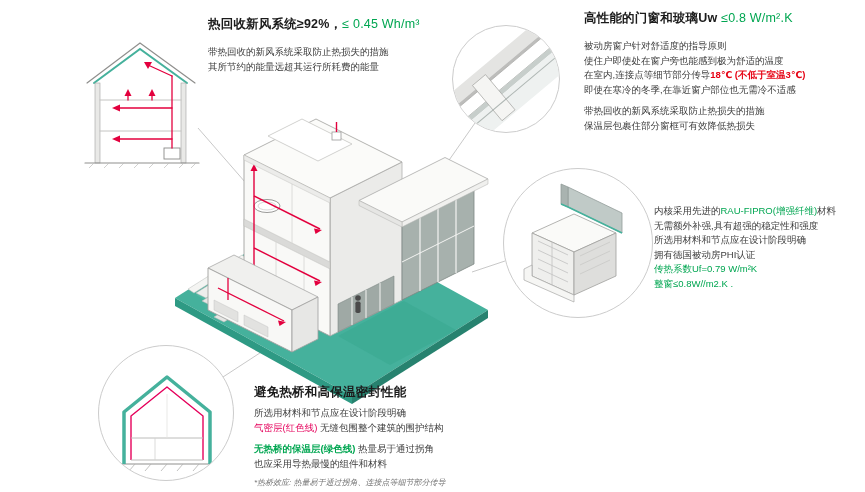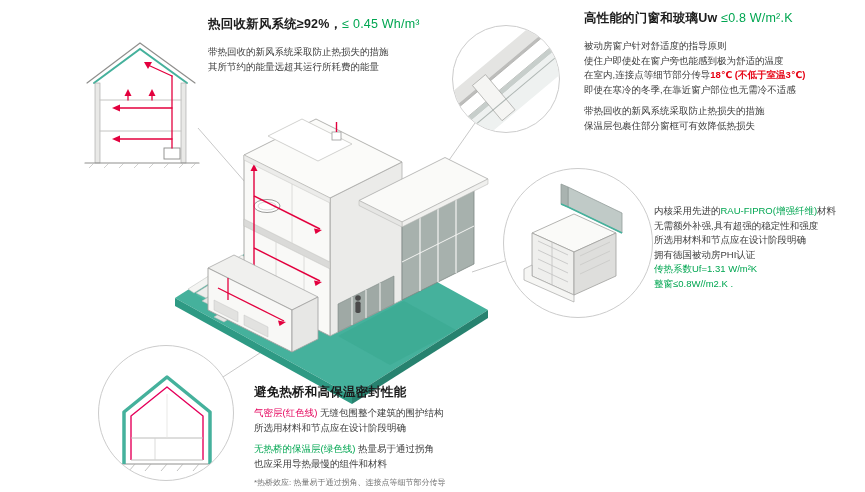--- a/index.html
+++ b/index.html
@@ -4,25 +4,25 @@
 <style>
   * { margin:0; padding:0; box-sizing:border-box; }
   html,body { background:#ffffff; }
   body { font-family:"Liberation Sans","DejaVu Sans",sans-serif; color:#3c3c3c; }
   .canvas { position:relative; width:865px; height:492px; background:#fff; overflow:hidden; }
   .abs { position:absolute; }
   .nw  { white-space:nowrap; }
   .title { font-size:12.5px; font-weight:bold; color:#1b1b1b; letter-spacing:0.2px; }
   .body-text { font-size:9.5px; line-height:14.5px; color:#3c3c3c; }
   .gap { height:7px; }
-  .green   { color:var(--green); }
+  .green   { color:var(--green);font-weight:bold; }
   .greenb  { color:var(--green); font-weight:normal; }
   .red     { color:var(--red);font-weight:bold; }
   .magenta { color:var(--magenta); }
-  .note { font-size:8px; color:#737373; margin-top:5px; }
+  .note { font-size:8px; color:#737373; margin-top:5px;font-style:italic; }
   .circle { position:absolute; border:1px solid #cccccc; border-radius:50%; background:#ffffff; overflow:hidden; }
   svg { display:block; }
 </style>
 </head>
 <body>
 
 <div class="canvas">
 
   <svg class="abs" style="left:0;top:0" width="865" height="492" viewBox="0 0 865 492">
 
@@ -219,29 +219,29 @@
       <div>带热回收的新风系统采取防止热损失的措施</div>
       <div>保温层包裹住部分窗框可有效降低热损失</div>
     </div>
   </div>
 
   <div class="abs nw body-text" style="left:654px; top:204px">
     <div><span>内核采用先进的</span><span class="greenb">RAU-FIPRO(增强纤维)</span><span>材料</span></div>
     <div>无需额外补强,具有超强的稳定性和强度</div>
     <div>所选用材料和节点应在设计阶段明确</div>
     <div>拥有德国被动房PHI认证</div>
-    <div class="greenb">传热系数Uf=1.31 W/m²K</div>
+    <div class="greenb">传热系数Uf=0.79 W/m²K</div>
     <div class="greenb">整窗≤0.8W//m2.K .</div>
   </div>
 
   <div class="abs nw" style="left:254px; top:384px">
     <div class="title">避免热桥和高保温密封性能</div>
     <div class="body-text" style="margin-top:5px">
+      <div>所选用材料和节点应在设计阶段明确</div>
       <div><span class="magenta">气密层(红色线)</span><span> 无缝包围整个建筑的围护结构</span></div>
-      <div>所选用材料和节点应在设计阶段明确</div>
       <div class="gap"></div>
       <div><span class="green">无热桥的保温层(绿色线)</span><span> 热量易于通过拐角</span></div>
       <div>也应采用导热最慢的组件和材料</div>
       <div class="note">*热桥效应: 热量易于通过拐角、连接点等细节部分传导</div>
     </div>
   </div>
 
 </div>
 
 </body></html>

